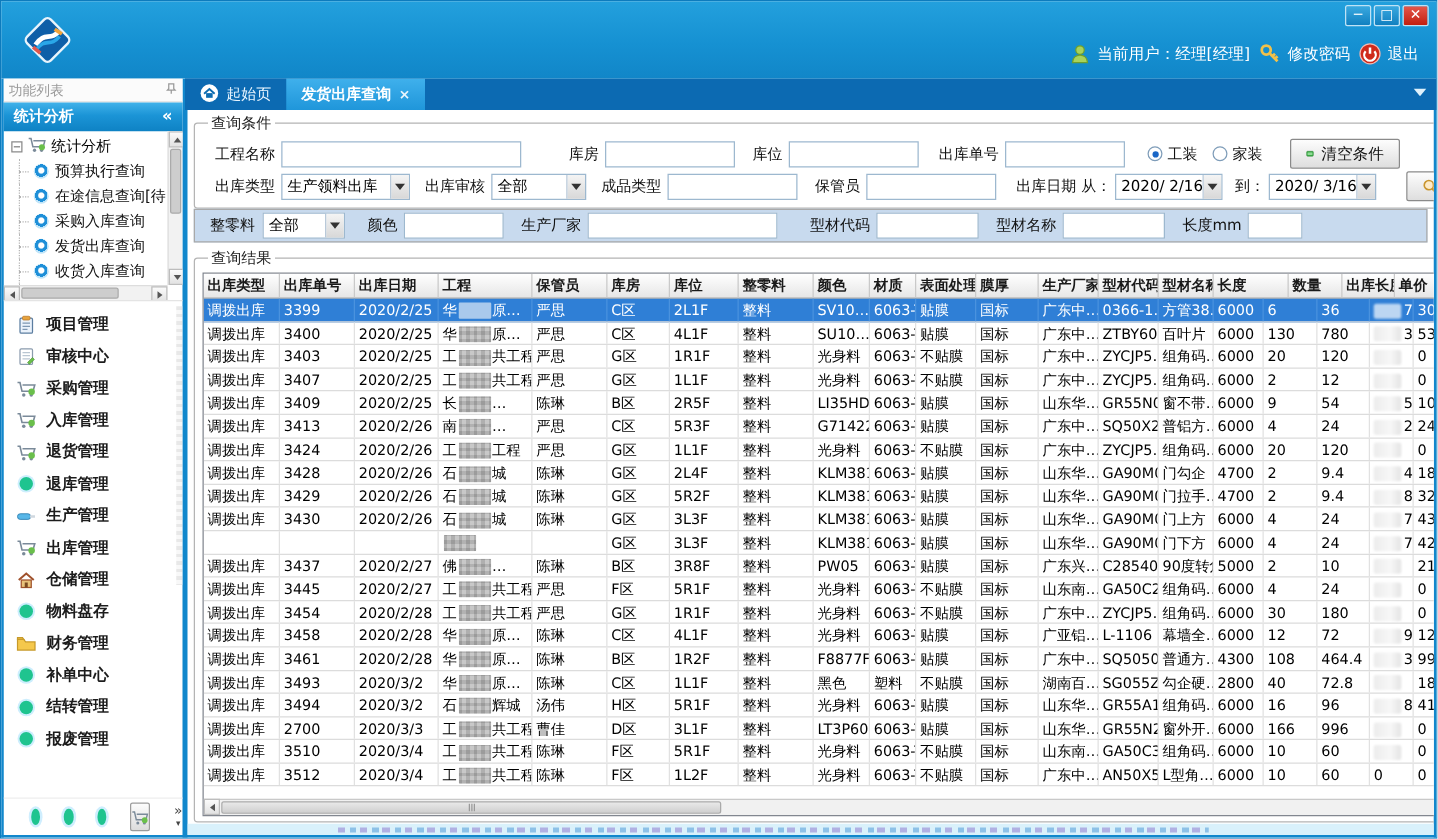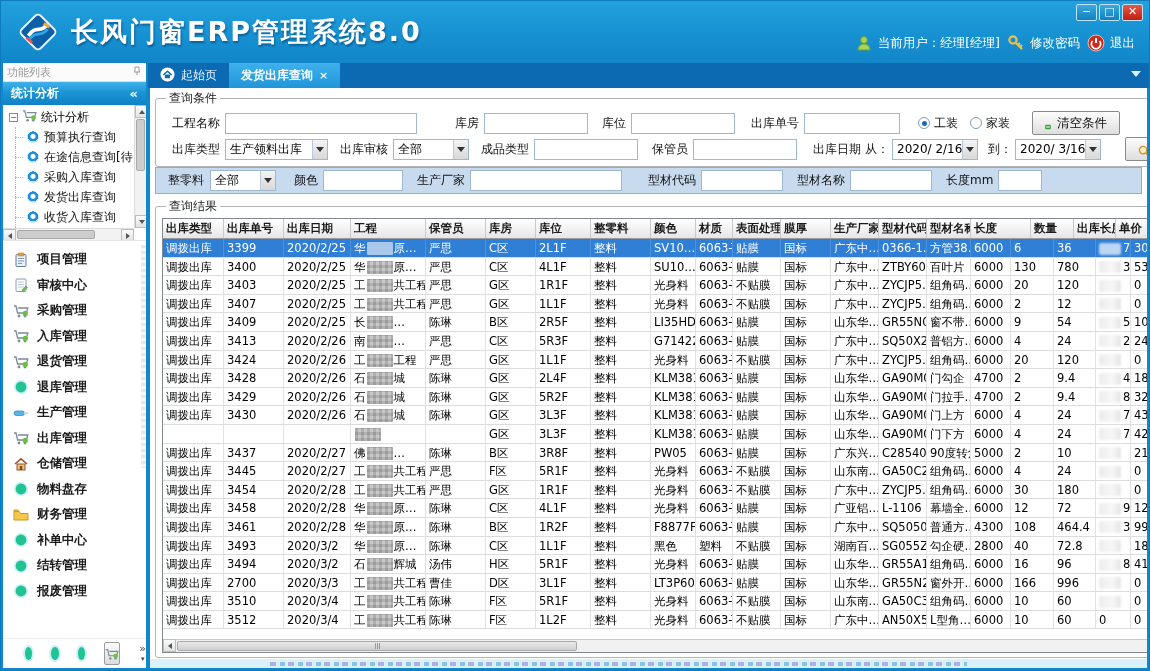--- a/index.html
+++ b/index.html
@@ -74,21 +74,21 @@
   .ti { height:21px; border:1px solid #9db8cf; background:#fff; padding:0 3px; font-size:12px;
     font-family:"DejaVu Sans",sans-serif; }
   .dd { height:21px; border:1px solid #9db8cf; background:#fff; display:inline-flex; align-items:center;
     justify-content:space-between; padding-left:4px; cursor:pointer; }
   .dd .db { width:15px; height:100%; background:linear-gradient(180deg,#f4f4f4,#d8d8d8); border-left:1px solid #b9c9d9;
     display:flex; align-items:center; justify-content:center; }
   .caret { width:0; height:0; border-left:4px solid transparent; border-right:4px solid transparent; border-top:5px solid #333; }
   .radio { width:12px; height:12px; border-radius:50%; border:1px solid #7f9db9; background:#fff; display:inline-block; position:relative; }
   .radio.sel::after { content:""; position:absolute; left:2.5px; top:2.5px; width:5px; height:5px; border-radius:50%; background:#1a66c6; }
   .btn { height:24px; border:1px solid #8a8a8a; border-radius:2px; background:linear-gradient(180deg,#fdfdfd,#dedede);
-    display:inline-flex; align-items:flex-end; gap:6px; padding:2px 12px; cursor:pointer; font-size:12.5px; color:#111; }
+    display:inline-flex; align-items:center; gap:6px; padding:2px 12px; cursor:pointer; font-size:12.5px; color:#111; }
 
   .mtabs { display:flex; margin-top:4px; height:21px; }
   .mtab { min-width:88px; padding:0 12px; border:1px solid #a9a9a9; border-bottom:none; border-left:none;
     background:linear-gradient(180deg,#fafafa,#e4e4e4); display:flex; align-items:center; justify-content:center;
     font-size:12.5px; letter-spacing:4px; cursor:pointer; color:#222; }
   .mtab:first-child { border-left:1px solid #a9a9a9; }
   .mtab.active { background:#fff; font-weight:bold; position:relative; z-index:2; }
   .mpanel { height:27px; background:#c8daee; border:1px solid #a9a9a9; display:flex; align-items:center;
     padding-left:12px; white-space:nowrap; }
 
@@ -135,21 +135,20 @@
     <div class="logo-wrap">
       <span class="logo-ico">
         <svg viewBox="0 0 48 48" width="46" height="46">
           <rect x="10" y="10" width="28" height="28" rx="4" transform="rotate(45 24 24)" fill="#0e5fa8" stroke="#e8f4fc" stroke-width="2"></rect>
           <path d="M14 28c8-12 12-2 20-12" stroke="#fff" stroke-width="4" fill="none"></path>
           <path d="M14 33c8-12 12-2 20-12" stroke="#2aa7e8" stroke-width="3" fill="none"></path>
           <path d="M12 30l6 5" stroke="#e2574c" stroke-width="3"></path>
           <path d="M30 15l6 4" stroke="#f0a43c" stroke-width="3"></path>
         </svg>
       </span>
-      <span class="app-title">长风门窗ERP管理系统8.0</span>
     </div>
     <div class="win-btns">
       <div class="win-btn">─</div>
       <div class="win-btn">□</div>
       <div class="win-btn close">✕</div>
     </div>
     <div class="userbar">
       <span class="seg">
         <span class="ico">
           <svg viewBox="0 0 18 18" width="18" height="18">

